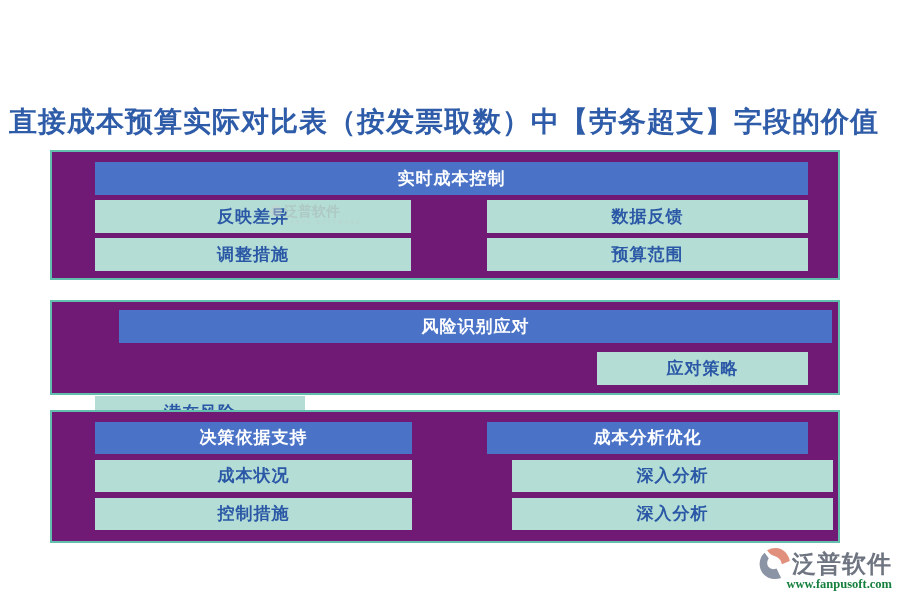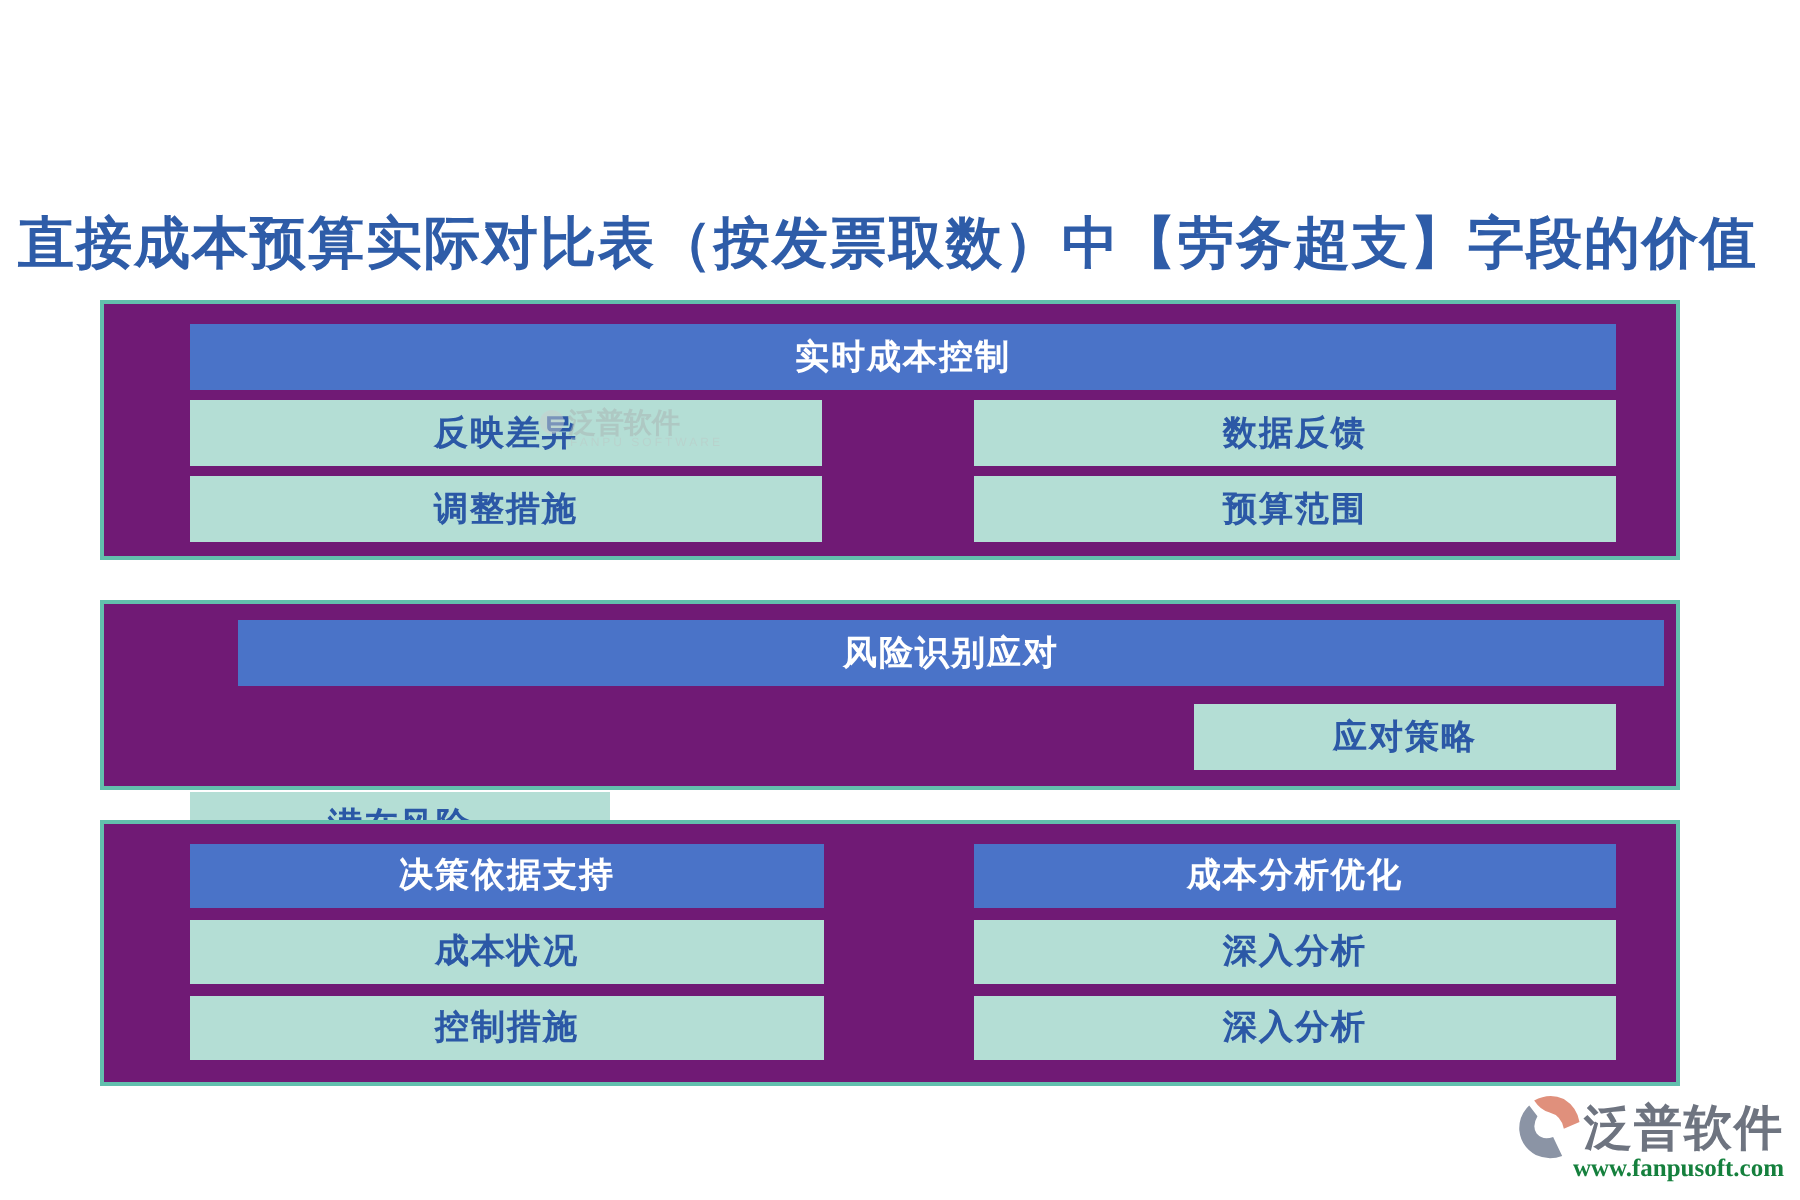--- a/index.html
+++ b/index.html
@@ -74,21 +74,21 @@
   .p2-bar   { left: 43px; top: 8px; width: 713px; margin-left: 24px; }
   .p2-row   { top: 50px; }
   .p2-i1    { left: 43px;  width: 210px; margin-top: 44px; }
   .p2-i2    { left: 295px; width: 210px; }
   .p2-i3    { left: 545px; width: 211px; }
 
   
   .p3-bar-l { left: 43px;  top: 10px; width: 317px; height: 32px; line-height: 32px; }
   .p3-bar-r { left: 435px; top: 10px; width: 321px; height: 32px; line-height: 32px; }
   .p3-l     { left: 43px;  width: 317px; height: 32px; line-height: 32px; }
-  .p3-r     { left: 435px; width: 321px; height: 32px; line-height: 32px; }
+  .p3-r     { left: 460px; width: 321px; height: 32px; line-height: 32px; }
   .p3-row1  { top: 48px; }
   .p3-row2  { top: 86px; }
 
   
   .watermark {
     position: absolute;
     left: 218px;
     top: 52px;
     opacity: 0.5;
     pointer-events: none;

